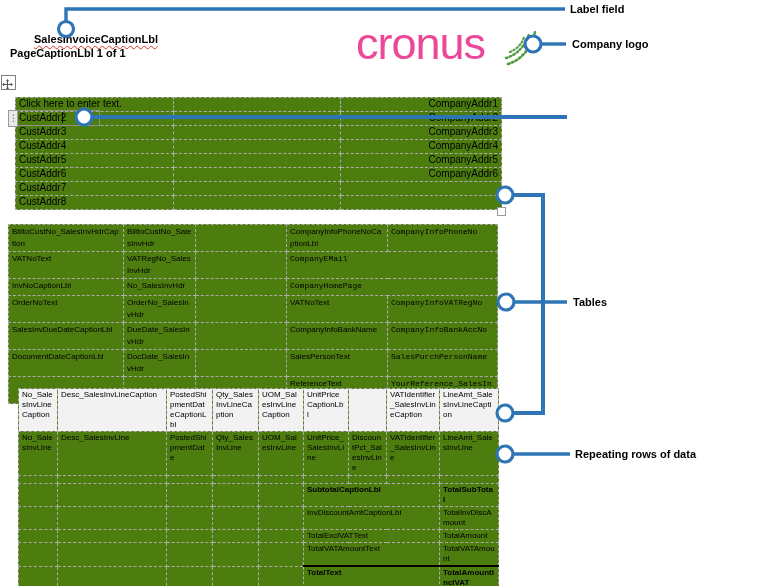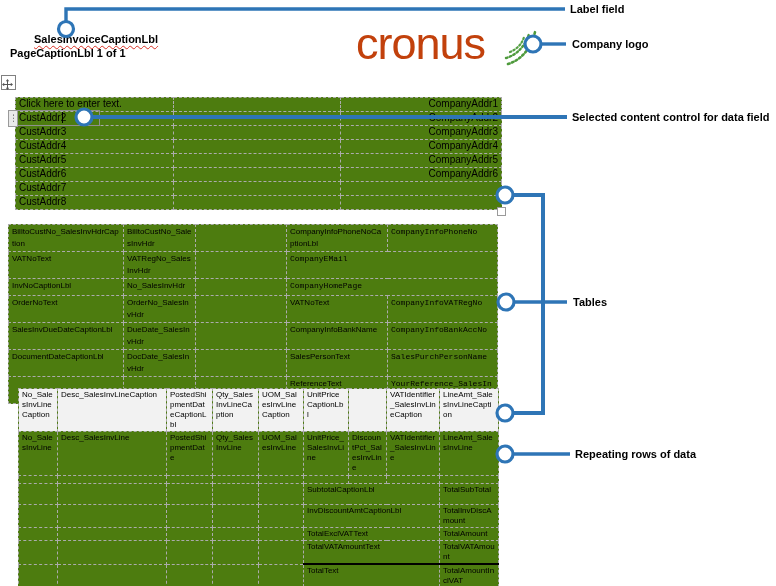--- a/index.html
+++ b/index.html
@@ -7,21 +7,21 @@
         font-family:"Liberation Sans",sans-serif;color:#000;}
 
   
   .doc-caption{position:absolute;left:10px;top:33px;font-size:11px;font-weight:bold;
     text-decoration-line:underline;text-decoration-style:wavy;text-decoration-color:#d93025;
     text-decoration-thickness:1px;text-underline-offset:2px;margin-left:24px;}
   .page-caption{position:absolute;left:10px;top:47px;font-size:11px;font-weight:bold;}
 
   
   .logo-text{position:absolute;left:356px;top:18px;font-size:45px;letter-spacing:-1px;
-    color:#c2410c;font-weight:normal;}
+    color:#ec4899;font-weight:normal;}
   .logo-swirl{position:absolute;left:504px;top:25px;}
 
   
   table{border-collapse:collapse;table-layout:fixed;position:absolute;background:#4d7c0f;}
   td,th{border:1px dashed #ababab;vertical-align:top;overflow:hidden;}
 
   
   .t1{left:15px;top:97px;width:486px;font-size:10px;}
   .t1 td{height:13px;line-height:12px;padding:0 3px;white-space:nowrap;}
   .t1 .c3{text-align:right;}
@@ -30,21 +30,21 @@
   .t2{left:8px;top:224px;width:489px;font-size:8px;line-height:12px;}
   .t2 td{padding:1px 3px;word-break:break-all;}
   .t2 .r{text-align:left;font-family:Liberation Mono, monospace;}
 
   
   .t3{left:18px;top:388px;width:480px;font-size:8px;line-height:10px;}
   .t3 th,.t3 td{padding:1px 3px;word-break:break-all;text-align:left;}
   .t3 th{background:#f2f2f2;font-weight:normal;}
   .tot-cap{text-align:right;}
   .tot-val{text-align:right;}
-  .bold{font-weight:normal;}
+  .bold{font-weight:bold;}
   .thick-top{border-top:2px solid #000 !important;}
   .thick-bot{border-bottom:2px solid #000 !important;}
 
   
   .move-handle{position:absolute;left:1px;top:75px;width:13px;height:13px;
     border:1px solid #808080;background:#fff;z-index:5;}
   .resize-handle{position:absolute;left:497px;top:207px;width:7px;height:7px;
     border:1px solid #9a9a9a;background:#fff;z-index:5;}
   .cc-handle{position:absolute;left:8px;top:110px;width:8px;height:15px;
     border:1px solid #9a9a9a;background:#e9e9e9;z-index:5;
@@ -316,17 +316,16 @@
     </g>
 
     <g>
       <path class="ln" d="M513,454 L570,454" stroke-width="3.6"></path>
       <circle class="ring" cx="505" cy="454" r="8"></circle>
     </g>
   </svg>
 
   <div class="ann" style="left:570px;top:3px">Label field</div>
   <div class="ann" style="left:572px;top:38px">Company logo</div>
-  <div class="ann" style="left:572px;top:111px">Selected content control for data field</div>
   <div class="ann" style="left:573px;top:296px">Tables</div>
   <div class="ann" style="left:575px;top:448px">Repeating rows of data</div>
 
 </div>
 
 </body></html>

